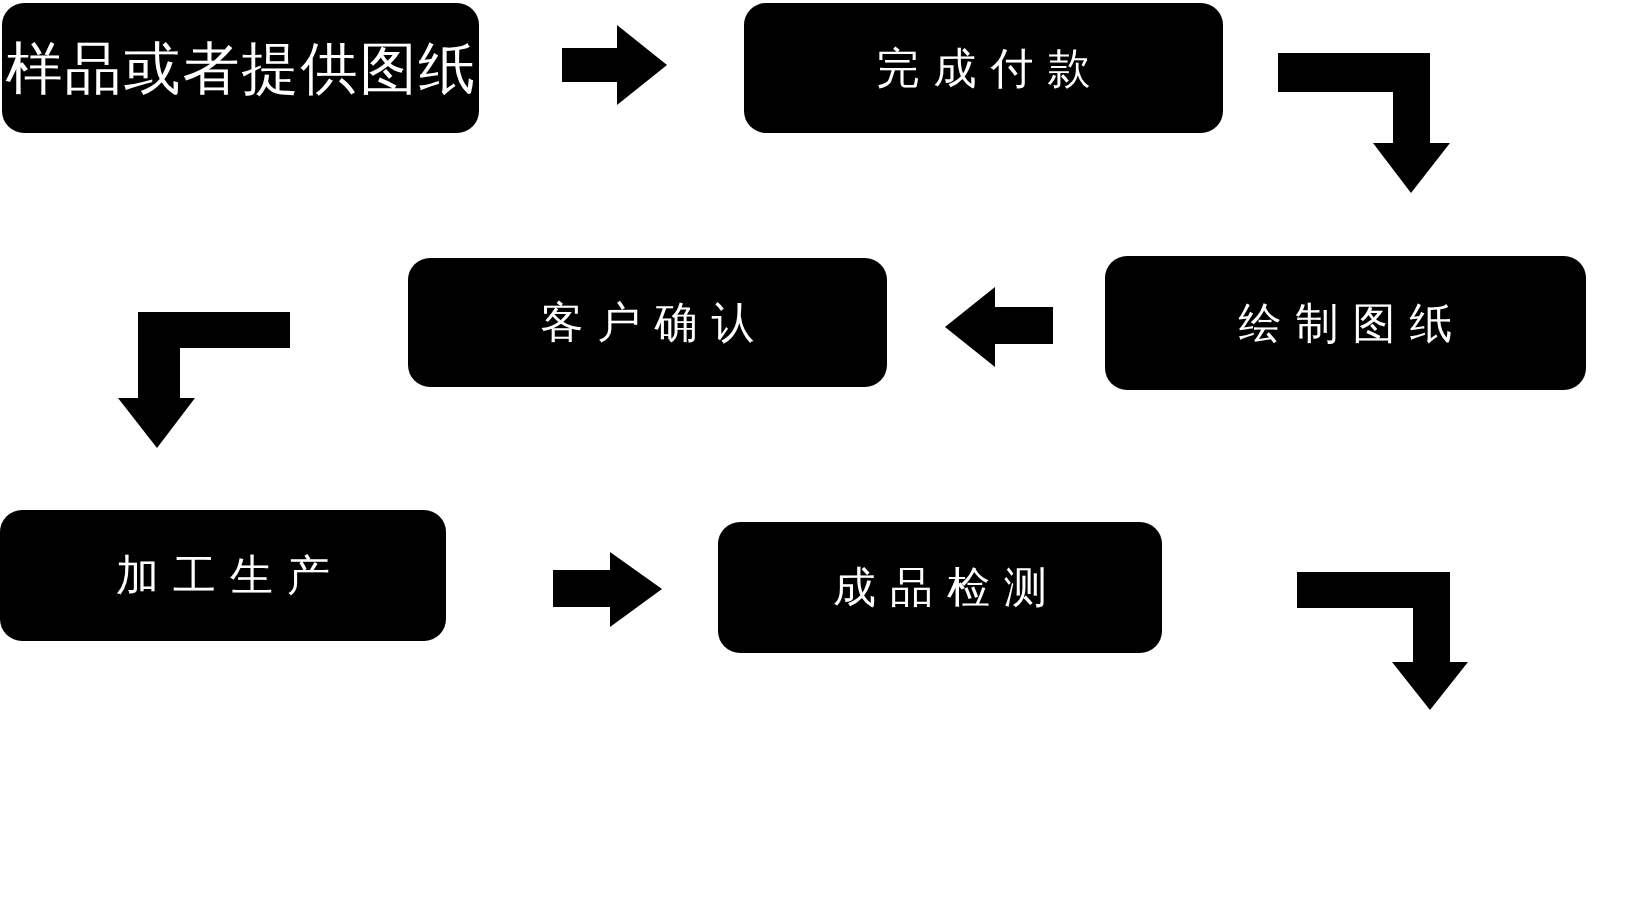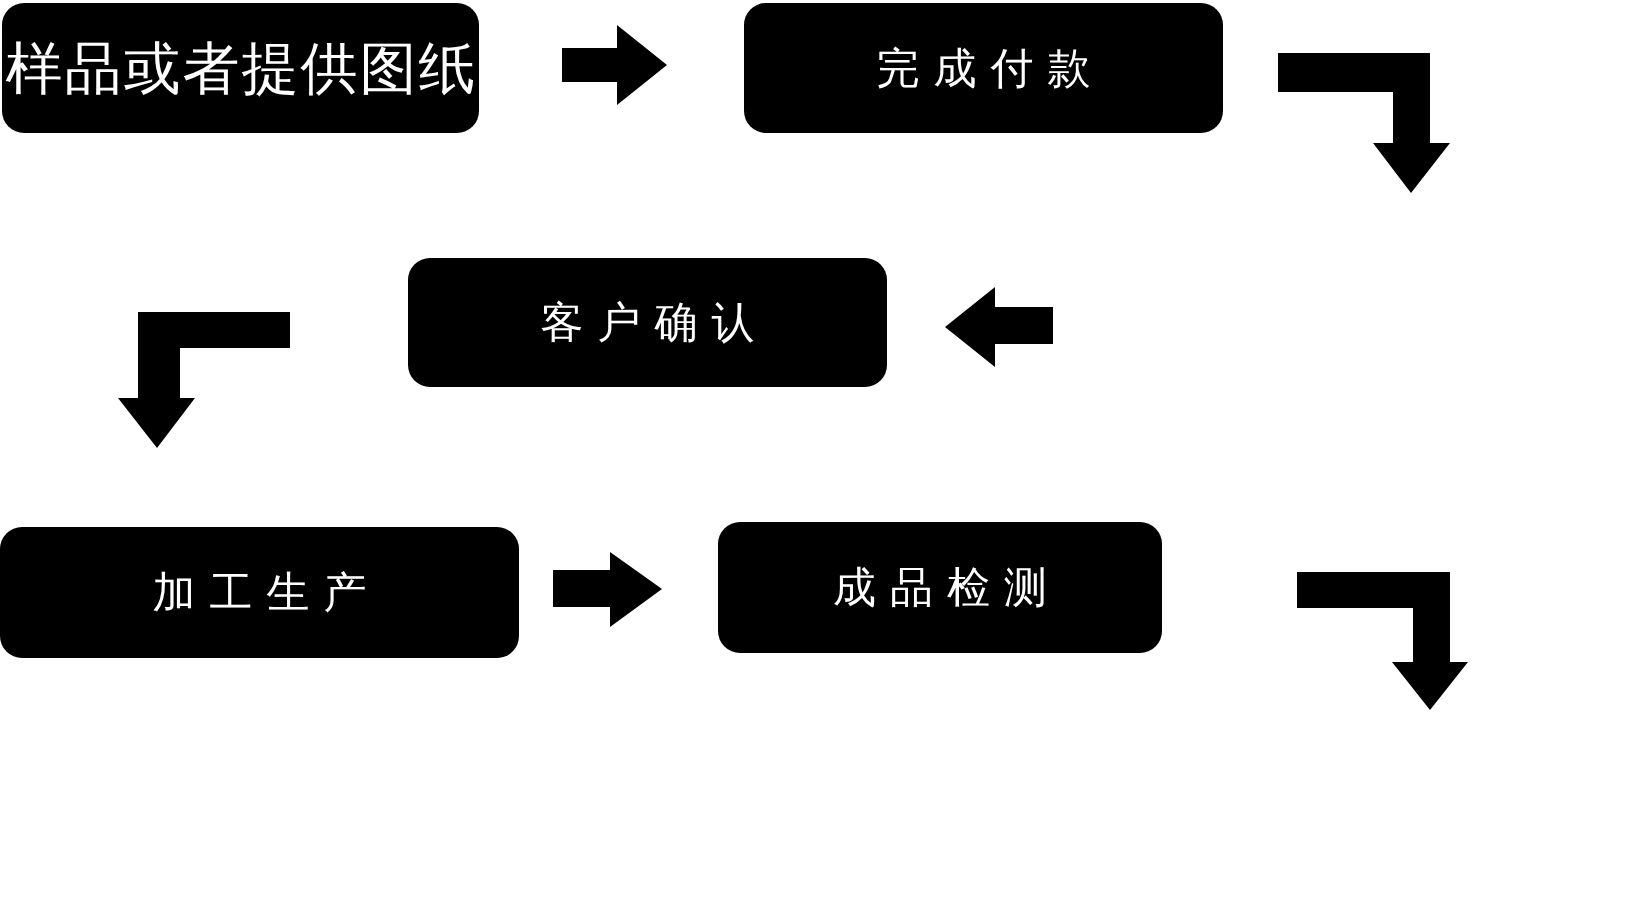--- a/index.html
+++ b/index.html
@@ -46,21 +46,21 @@
   }
   .arrow polygon {
     fill: #000000;
     stroke: none;
   }
   
   #box-1 { left: 2px;    top: 3px;   width: 477px; height: 130px; }
   #box-2 { left: 744px;  top: 3px;   width: 479px; height: 130px; }
   #box-3 { left: 1105px; top: 256px; width: 481px; height: 134px; }
   #box-4 { left: 408px;  top: 258px; width: 479px; height: 129px; }
-  #box-5 { left: 0px;    top: 527px; width: 519px; height: 131px; }
+  #box-5 { left: 0px;    top: 510px; width: 446px; height: 131px; }
   #box-6 { left: 718px;  top: 522px; width: 444px; height: 131px; }
   #box-7 { left: 1153px; top: 780px; width: 442px; height: 133px; }
 
   #arrow-1 { left: 562px;  top: 25px;  }
   #elbow-1 { left: 1278px; top: 53px;  }
   #arrow-2 { left: 945px;  top: 287px; }
   #elbow-2 { left: 118px;  top: 312px; }
   #arrow-3 { left: 553px;  top: 552px; }
   #elbow-3 { left: 1297px; top: 572px; }
 </style>
@@ -78,20 +78,23 @@
   </svg>
 
   <div class="flow-box ls-wide" id="box-2">
     <span class="lbl">完成付款</span>
   </div>
 
   <svg class="arrow" id="elbow-1" width="172" height="140" viewBox="0 0 172 140">
     <polygon points="0,0 152,0 152,90 172,90 133,140 95,90 115,90 115,39 0,39"></polygon>
   </svg>
 
+  <div class="flow-box ls-wide" id="box-3">
+    <span class="lbl">绘制图纸</span>
+  </div>
 
   <svg class="arrow" id="arrow-2" width="108" height="80" viewBox="0 0 108 80">
     <polygon points="108,20 50,20 50,0 0,40 50,80 50,57 108,57"></polygon>
   </svg>
 
   <div class="flow-box ls-wide" id="box-4">
     <span class="lbl">客户确认</span>
   </div>
 
   <svg class="arrow" id="elbow-2" width="172" height="136" viewBox="0 0 172 136">

